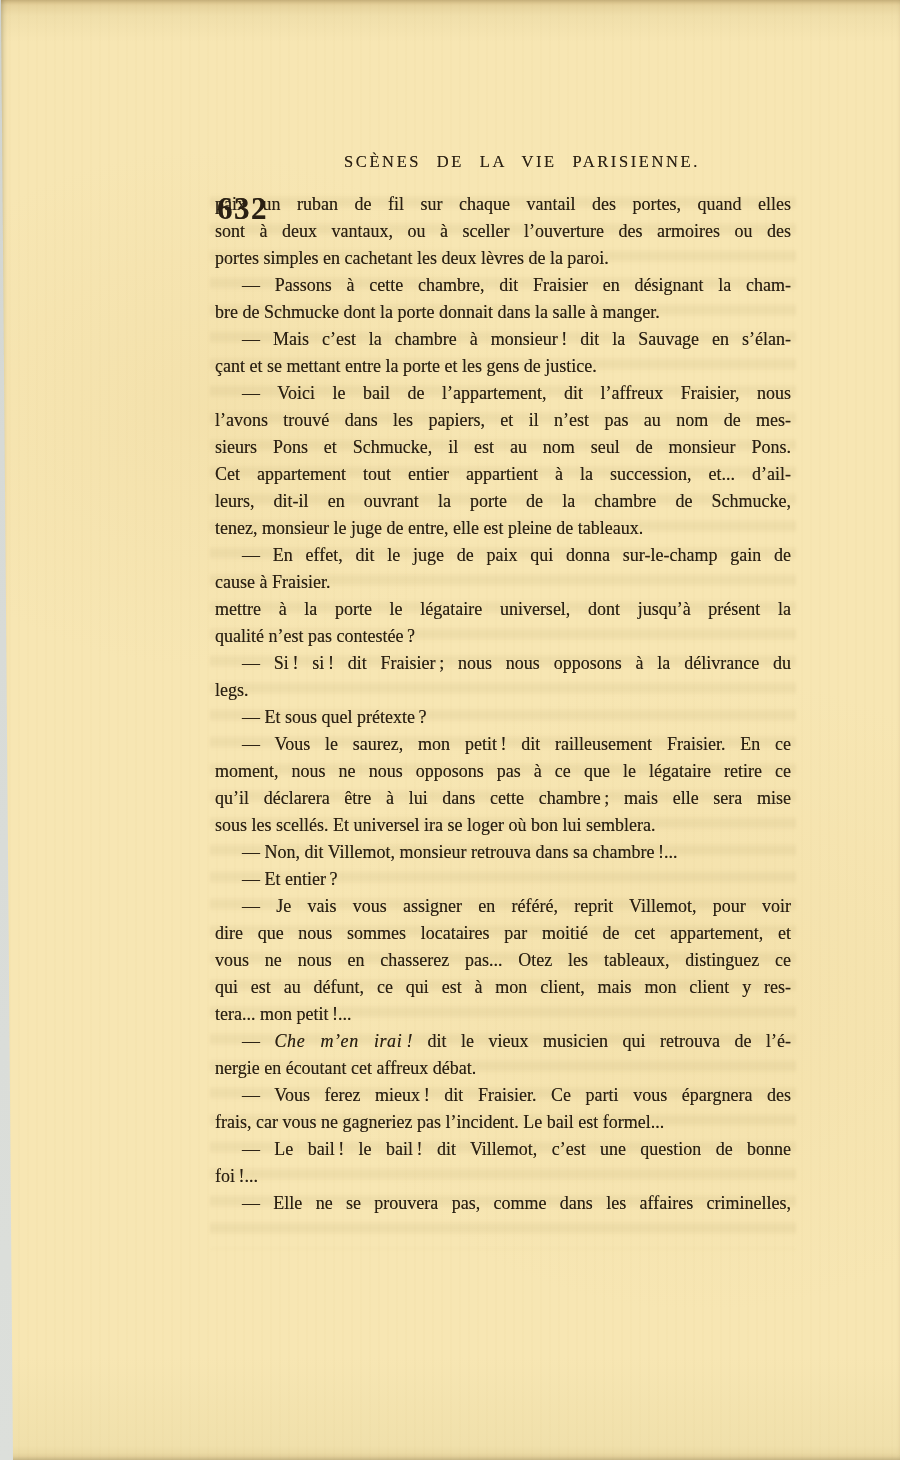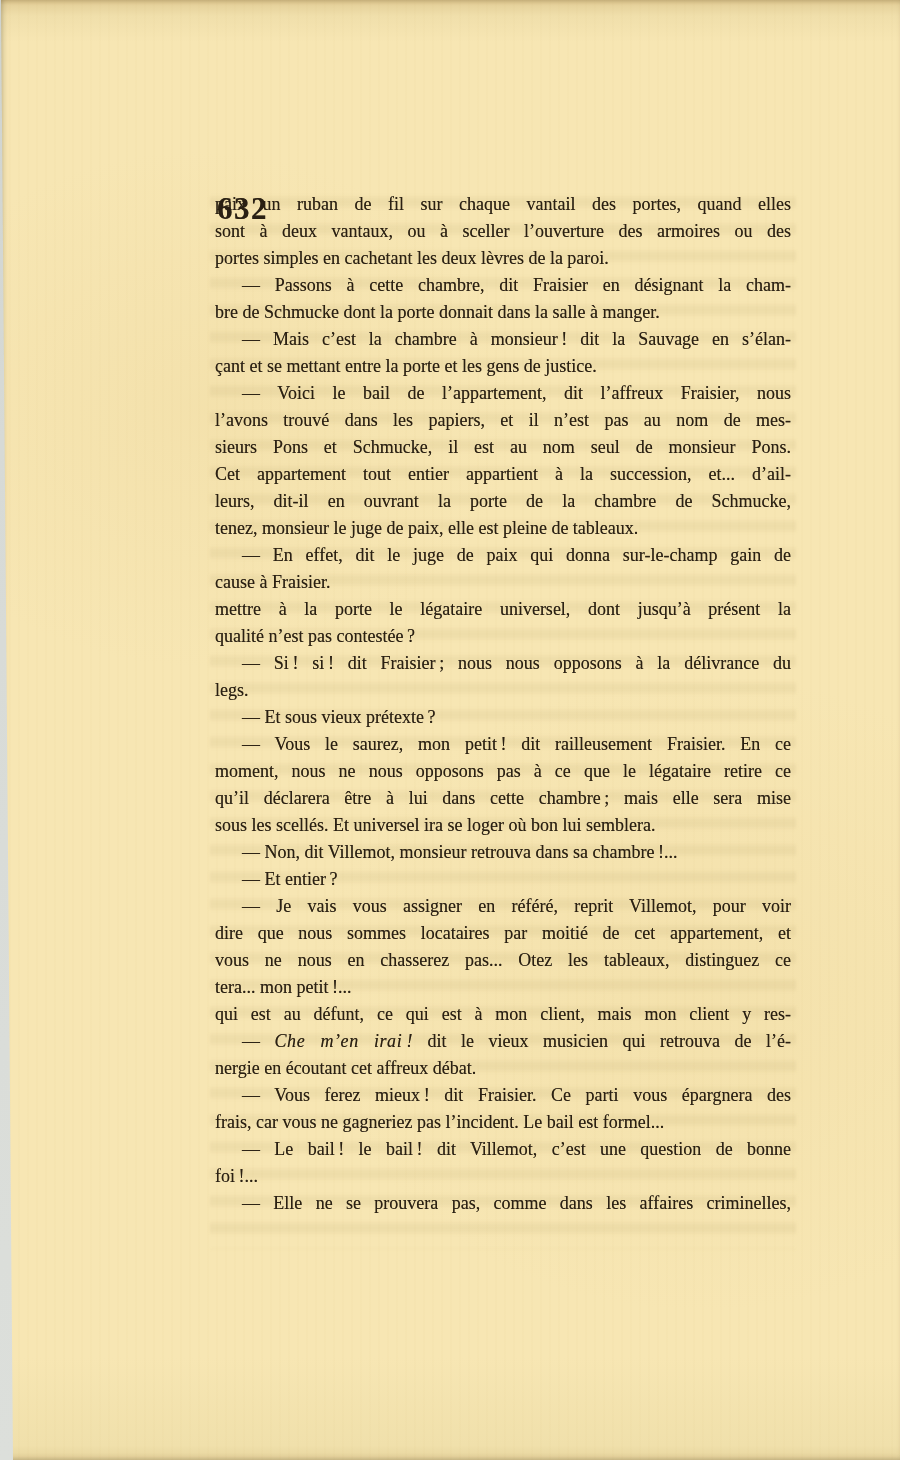--- a/index.html
+++ b/index.html
@@ -70,54 +70,55 @@
 </style>
 </head>
 <body>
 
 <div class="scan">
   <div class="paper"></div>
   <div class="bleed"></div>
 
   <div class="header">
     <span class="pagenum">632</span>
+    <div class="title">SCÈNES DE LA VIE PARISIENNE.</div>
   </div>
 
   <div class="text">
       <div class="line"><span>paix un ruban de fil sur chaque vantail des portes, quand elles</span></div>
       <div class="line"><span>sont à deux vantaux, ou à sceller l’ouverture des armoires ou des</span></div>
       <div class="line end"><span>portes simples en cachetant les deux lèvres de la paroi.</span></div>
       <div class="line indent"><span>— Passons à cette chambre, dit Fraisier en désignant la cham-</span></div>
       <div class="line end"><span>bre de Schmucke dont la porte donnait dans la salle à manger.</span></div>
       <div class="line indent"><span>— Mais c’est la chambre à monsieur ! dit la Sauvage en s’élan-</span></div>
       <div class="line end"><span>çant et se mettant entre la porte et les gens de justice.</span></div>
       <div class="line indent"><span>— Voici le bail de l’appartement, dit l’affreux Fraisier, nous</span></div>
       <div class="line"><span>l’avons trouvé dans les papiers, et il n’est pas au nom de mes-</span></div>
       <div class="line"><span>sieurs Pons et Schmucke, il est au nom seul de monsieur Pons.</span></div>
       <div class="line"><span>Cet appartement tout entier appartient à la succession, et... d’ail-</span></div>
       <div class="line"><span>leurs, dit-il en ouvrant la porte de la chambre de Schmucke,</span></div>
-      <div class="line end"><span>tenez, monsieur le juge de paix, elle est pleine de tableaux.</span></div>
+      <div class="line end"><span>tenez, monsieur le juge de entre, elle est pleine de tableaux.</span></div>
       <div class="line indent"><span>— En effet, dit le juge de paix qui donna sur-le-champ gain de</span></div>
       <div class="line end"><span>cause à Fraisier.</span></div>
       <div class="line"><span>mettre à la porte le légataire universel, dont jusqu’à présent la</span></div>
       <div class="line end"><span>qualité n’est pas contestée ?</span></div>
       <div class="line indent"><span>— Si ! si ! dit Fraisier ; nous nous opposons à la délivrance du</span></div>
       <div class="line end"><span>legs.</span></div>
-      <div class="line indent end"><span>— Et sous vieux prétexte ?</span></div>
+      <div class="line indent end"><span>— Et sous quel prétexte ?</span></div>
       <div class="line indent"><span>— Vous le saurez, mon petit ! dit railleusement Fraisier. En ce</span></div>
       <div class="line"><span>moment, nous ne nous opposons pas à ce que le légataire retire ce</span></div>
       <div class="line"><span>qu’il déclarera être à lui dans cette chambre ; mais elle sera mise</span></div>
       <div class="line end"><span>sous les scellés. Et universel ira se loger où bon lui semblera.</span></div>
       <div class="line indent end"><span>— Non, dit Villemot, monsieur retrouva dans sa chambre !...</span></div>
       <div class="line indent end"><span>— Et entier ?</span></div>
       <div class="line indent"><span>— Je vais vous assigner en référé, reprit Villemot, pour voir</span></div>
       <div class="line"><span>dire que nous sommes locataires par moitié de cet appartement, et</span></div>
       <div class="line"><span>vous ne nous en chasserez pas... Otez les tableaux, distinguez ce</span></div>
+      <div class="line"><span>qui est au défunt, ce qui est à mon client, mais mon client y res-</span></div>
       <div class="line end"><span>tera... mon petit !...</span></div>
-      <div class="line"><span>qui est au défunt, ce qui est à mon client, mais mon client y res-</span></div>
       <div class="line indent"><span>— </span><i>Che m’en irai !</i><span> dit le vieux musicien qui retrouva de l’é-</span></div>
       <div class="line end"><span>nergie en écoutant cet affreux débat.</span></div>
       <div class="line indent"><span>— Vous ferez mieux ! dit Fraisier. Ce parti vous épargnera des</span></div>
       <div class="line end"><span>frais, car vous ne gagneriez pas l’incident. Le bail est formel...</span></div>
       <div class="line indent"><span>— Le bail ! le bail ! dit Villemot, c’est une question de bonne</span></div>
       <div class="line end"><span>foi !...</span></div>
       <div class="line indent"><span>— Elle ne se prouvera pas, comme dans les affaires criminelles,</span></div>
     </div>
 </div>
 

